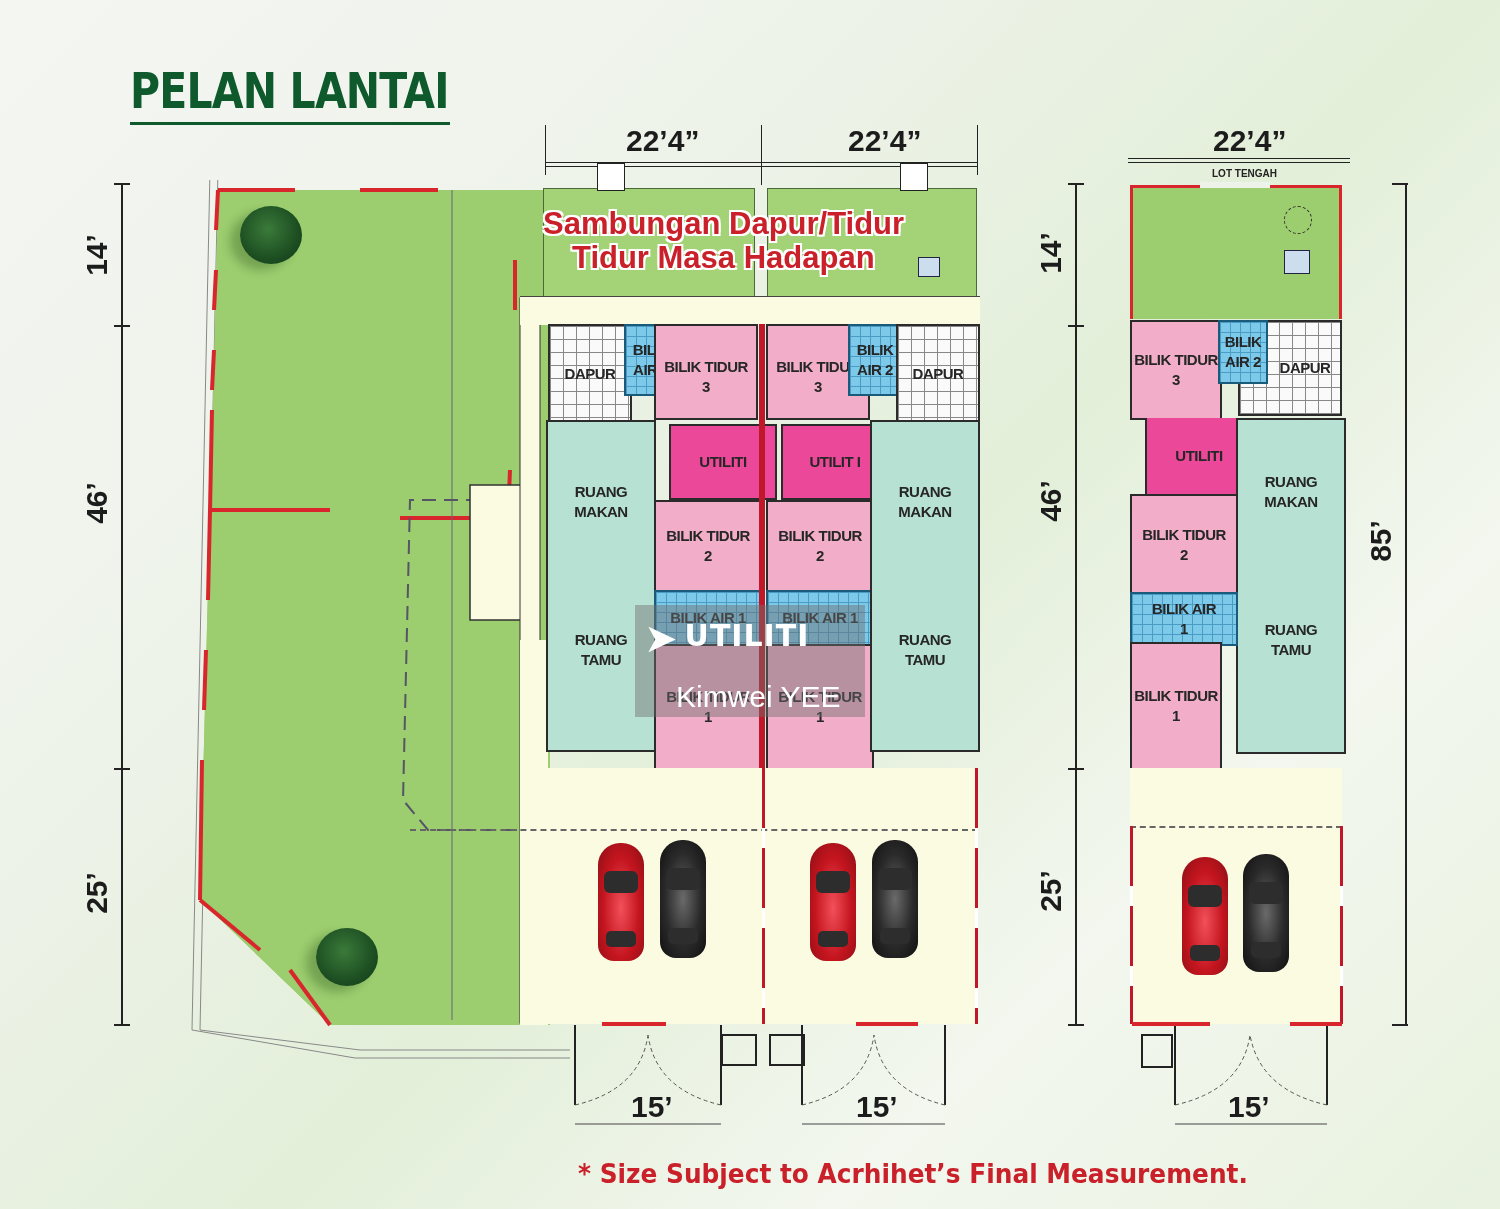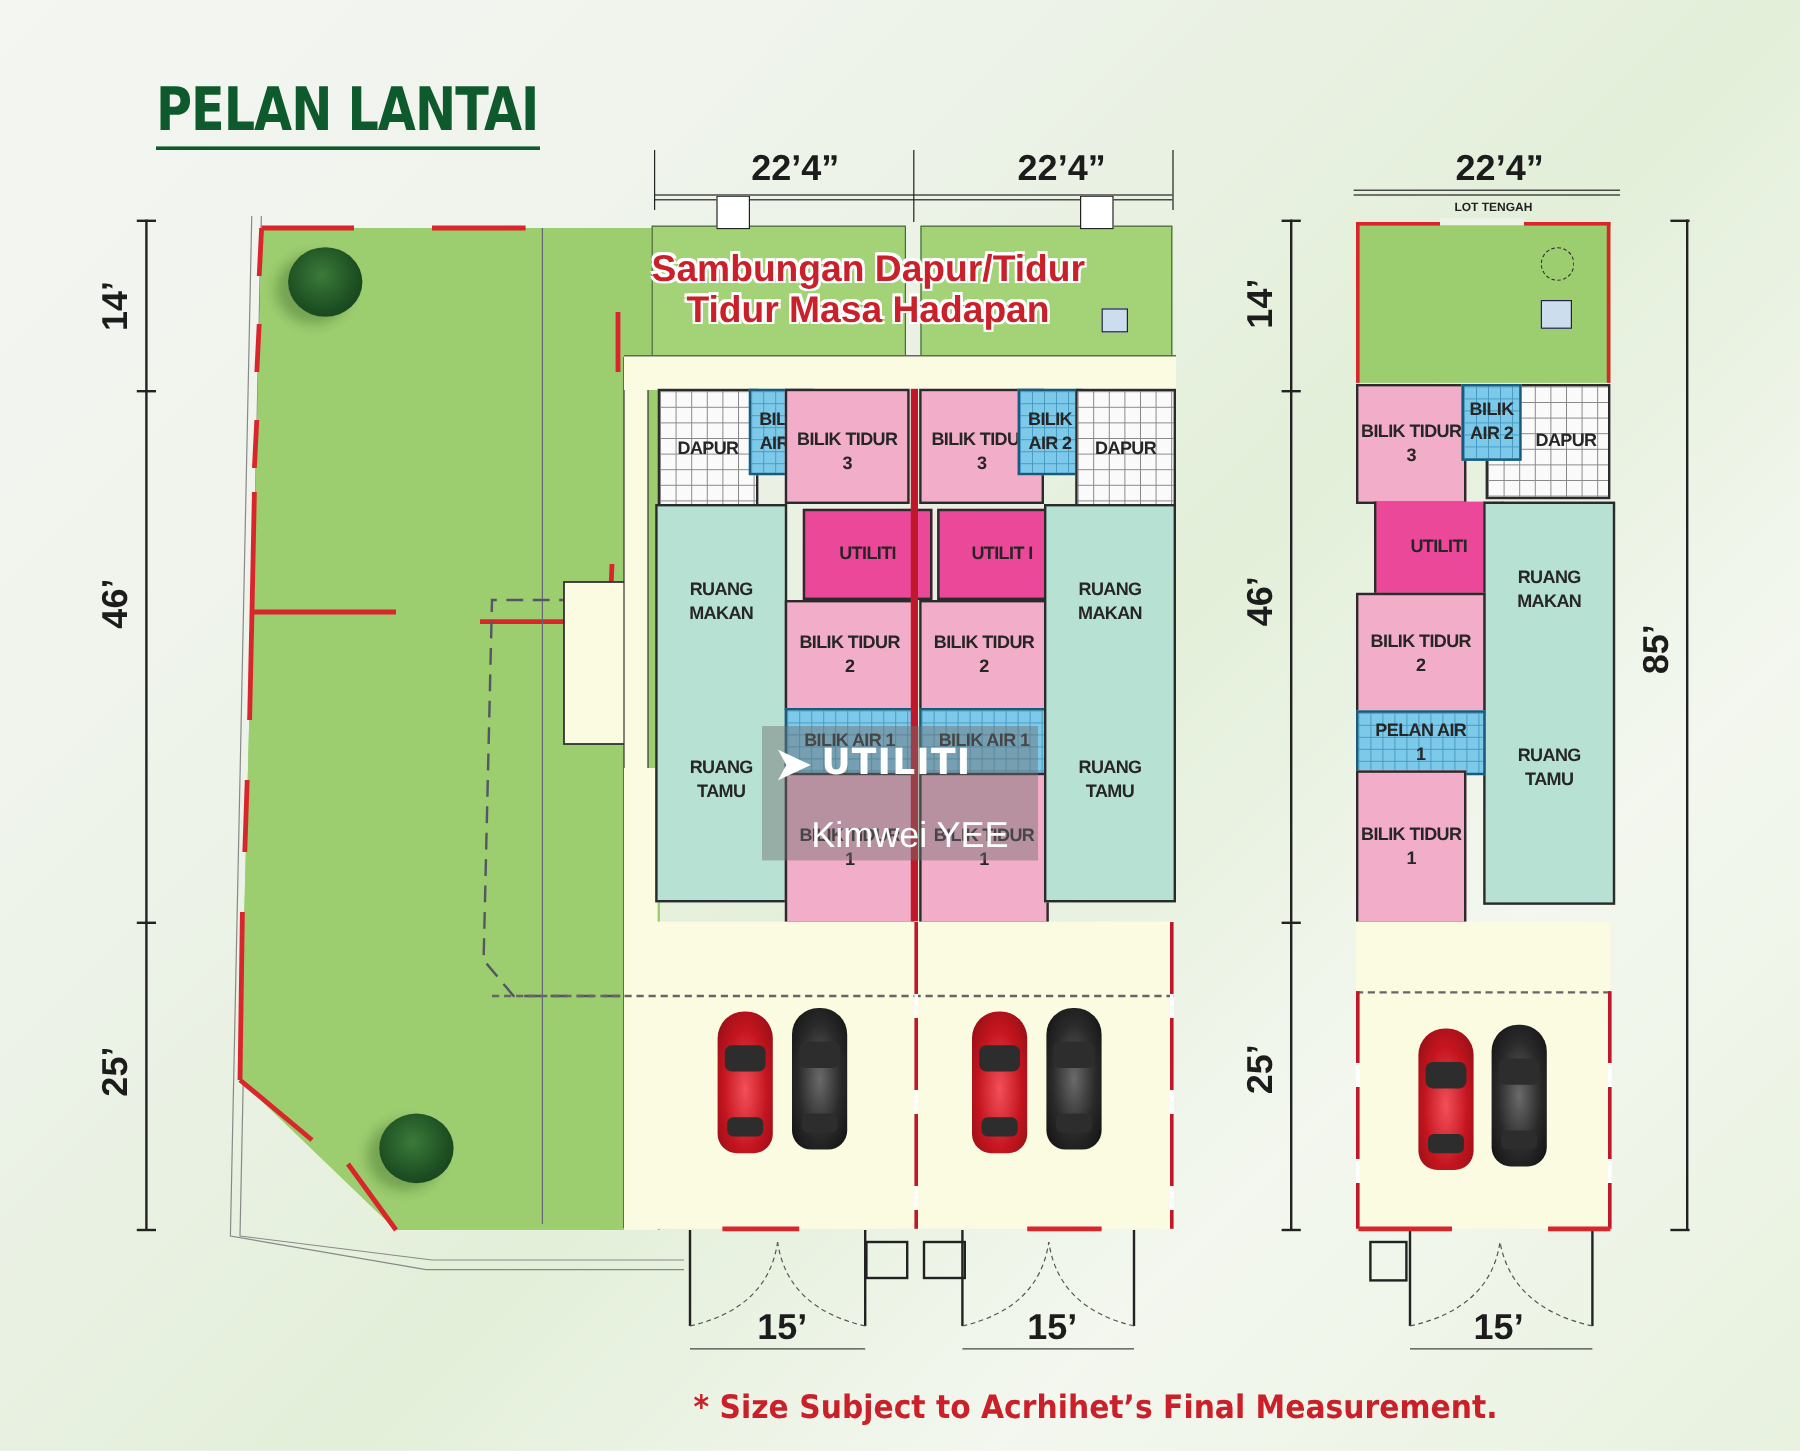--- a/index.html
+++ b/index.html
@@ -298,21 +298,21 @@
     <div style="position:absolute;top:200px;left:0;right:0;">
       <div>RUANG</div>
       <div>TAMU</div>
     </div>
   </div>
   <div class="room r-pink" style="left:1130px;top:494px;width:104px;height:98px;">
     <span>BILIK TIDUR</span>
     <span>2</span>
   </div>
   <div class="room r-blue" style="left:1130px;top:592px;width:104px;height:50px;">
-    <span>PELAN AIR</span>
+    <span>BILIK AIR</span>
     <span>1</span>
   </div>
   <div class="room r-pink" style="left:1130px;top:642px;width:88px;height:124px;">
     <span>BILIK TIDUR</span>
     <span>1</span>
   </div>
 
   <div class="abs carport" style="left:1130px;top:768px;width:212px;height:256px;"></div>
   <div class="abs" style="left:1130px;top:826px;width:212px;height:0;border-top:2px dashed #666;"></div>
   <div class="abs" style="left:1130px;top:826px;width:3px;height:198px;background:repeating-linear-gradient(#c0182a 0 60px,#fff 60px 80px);"></div>

